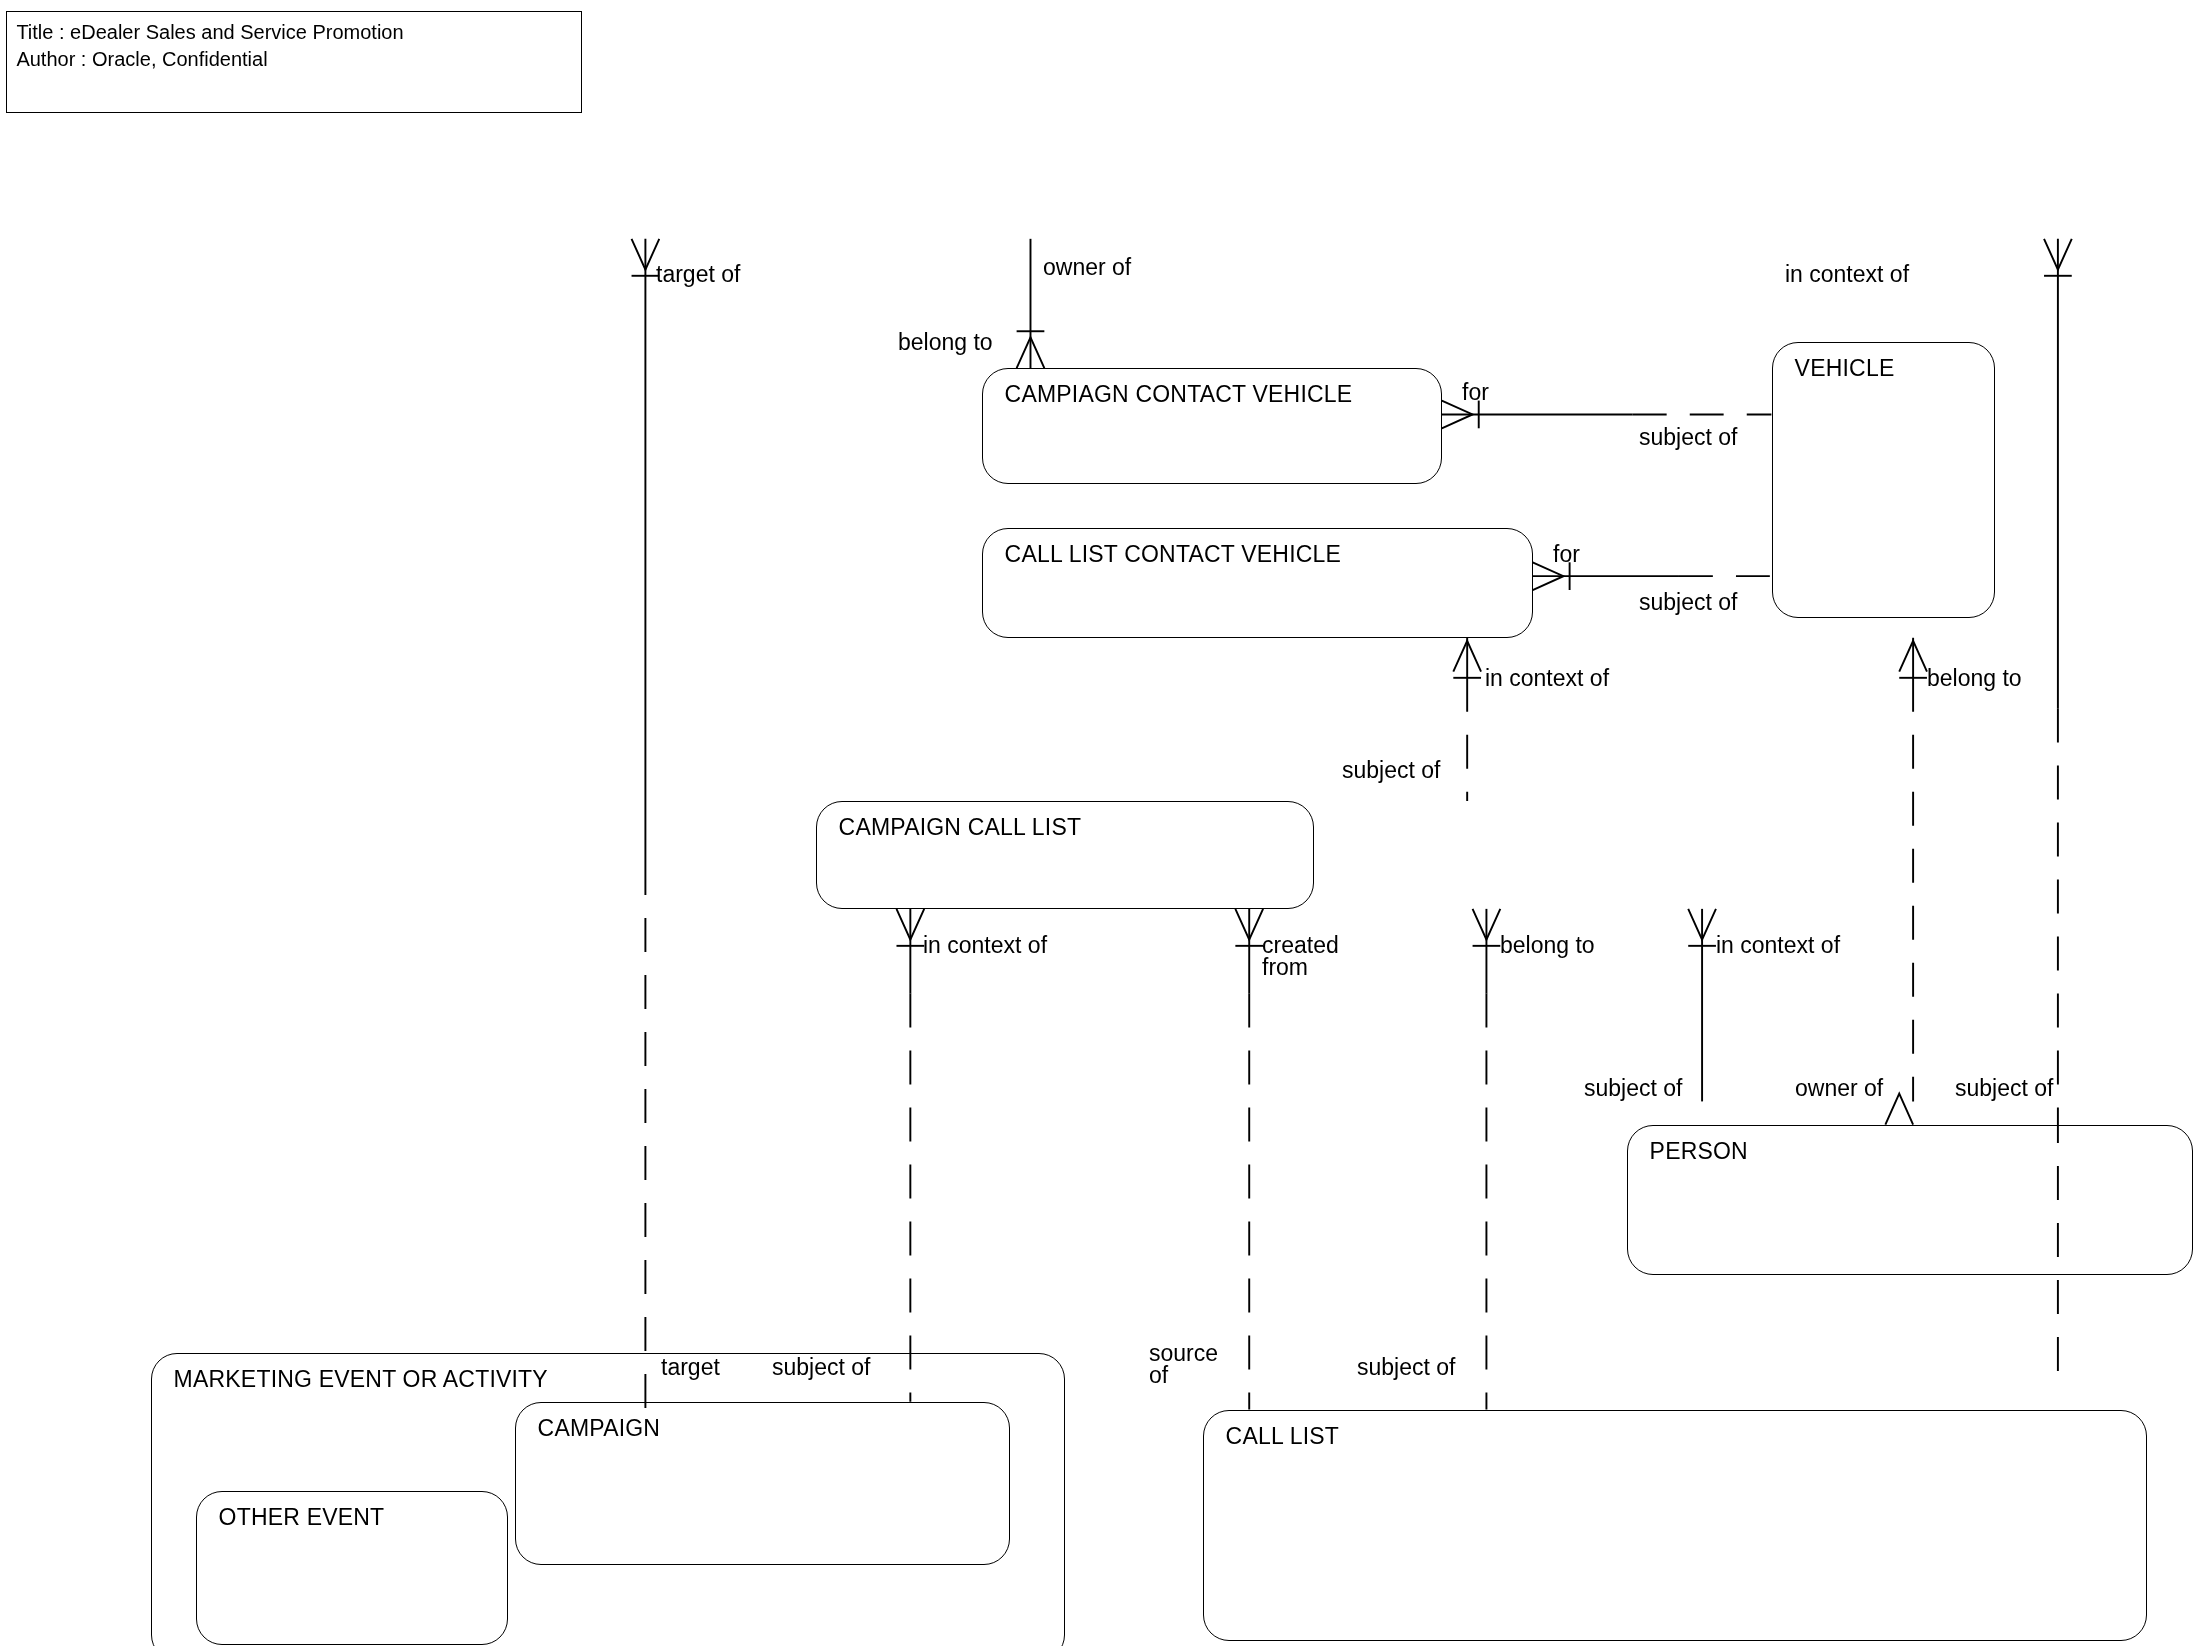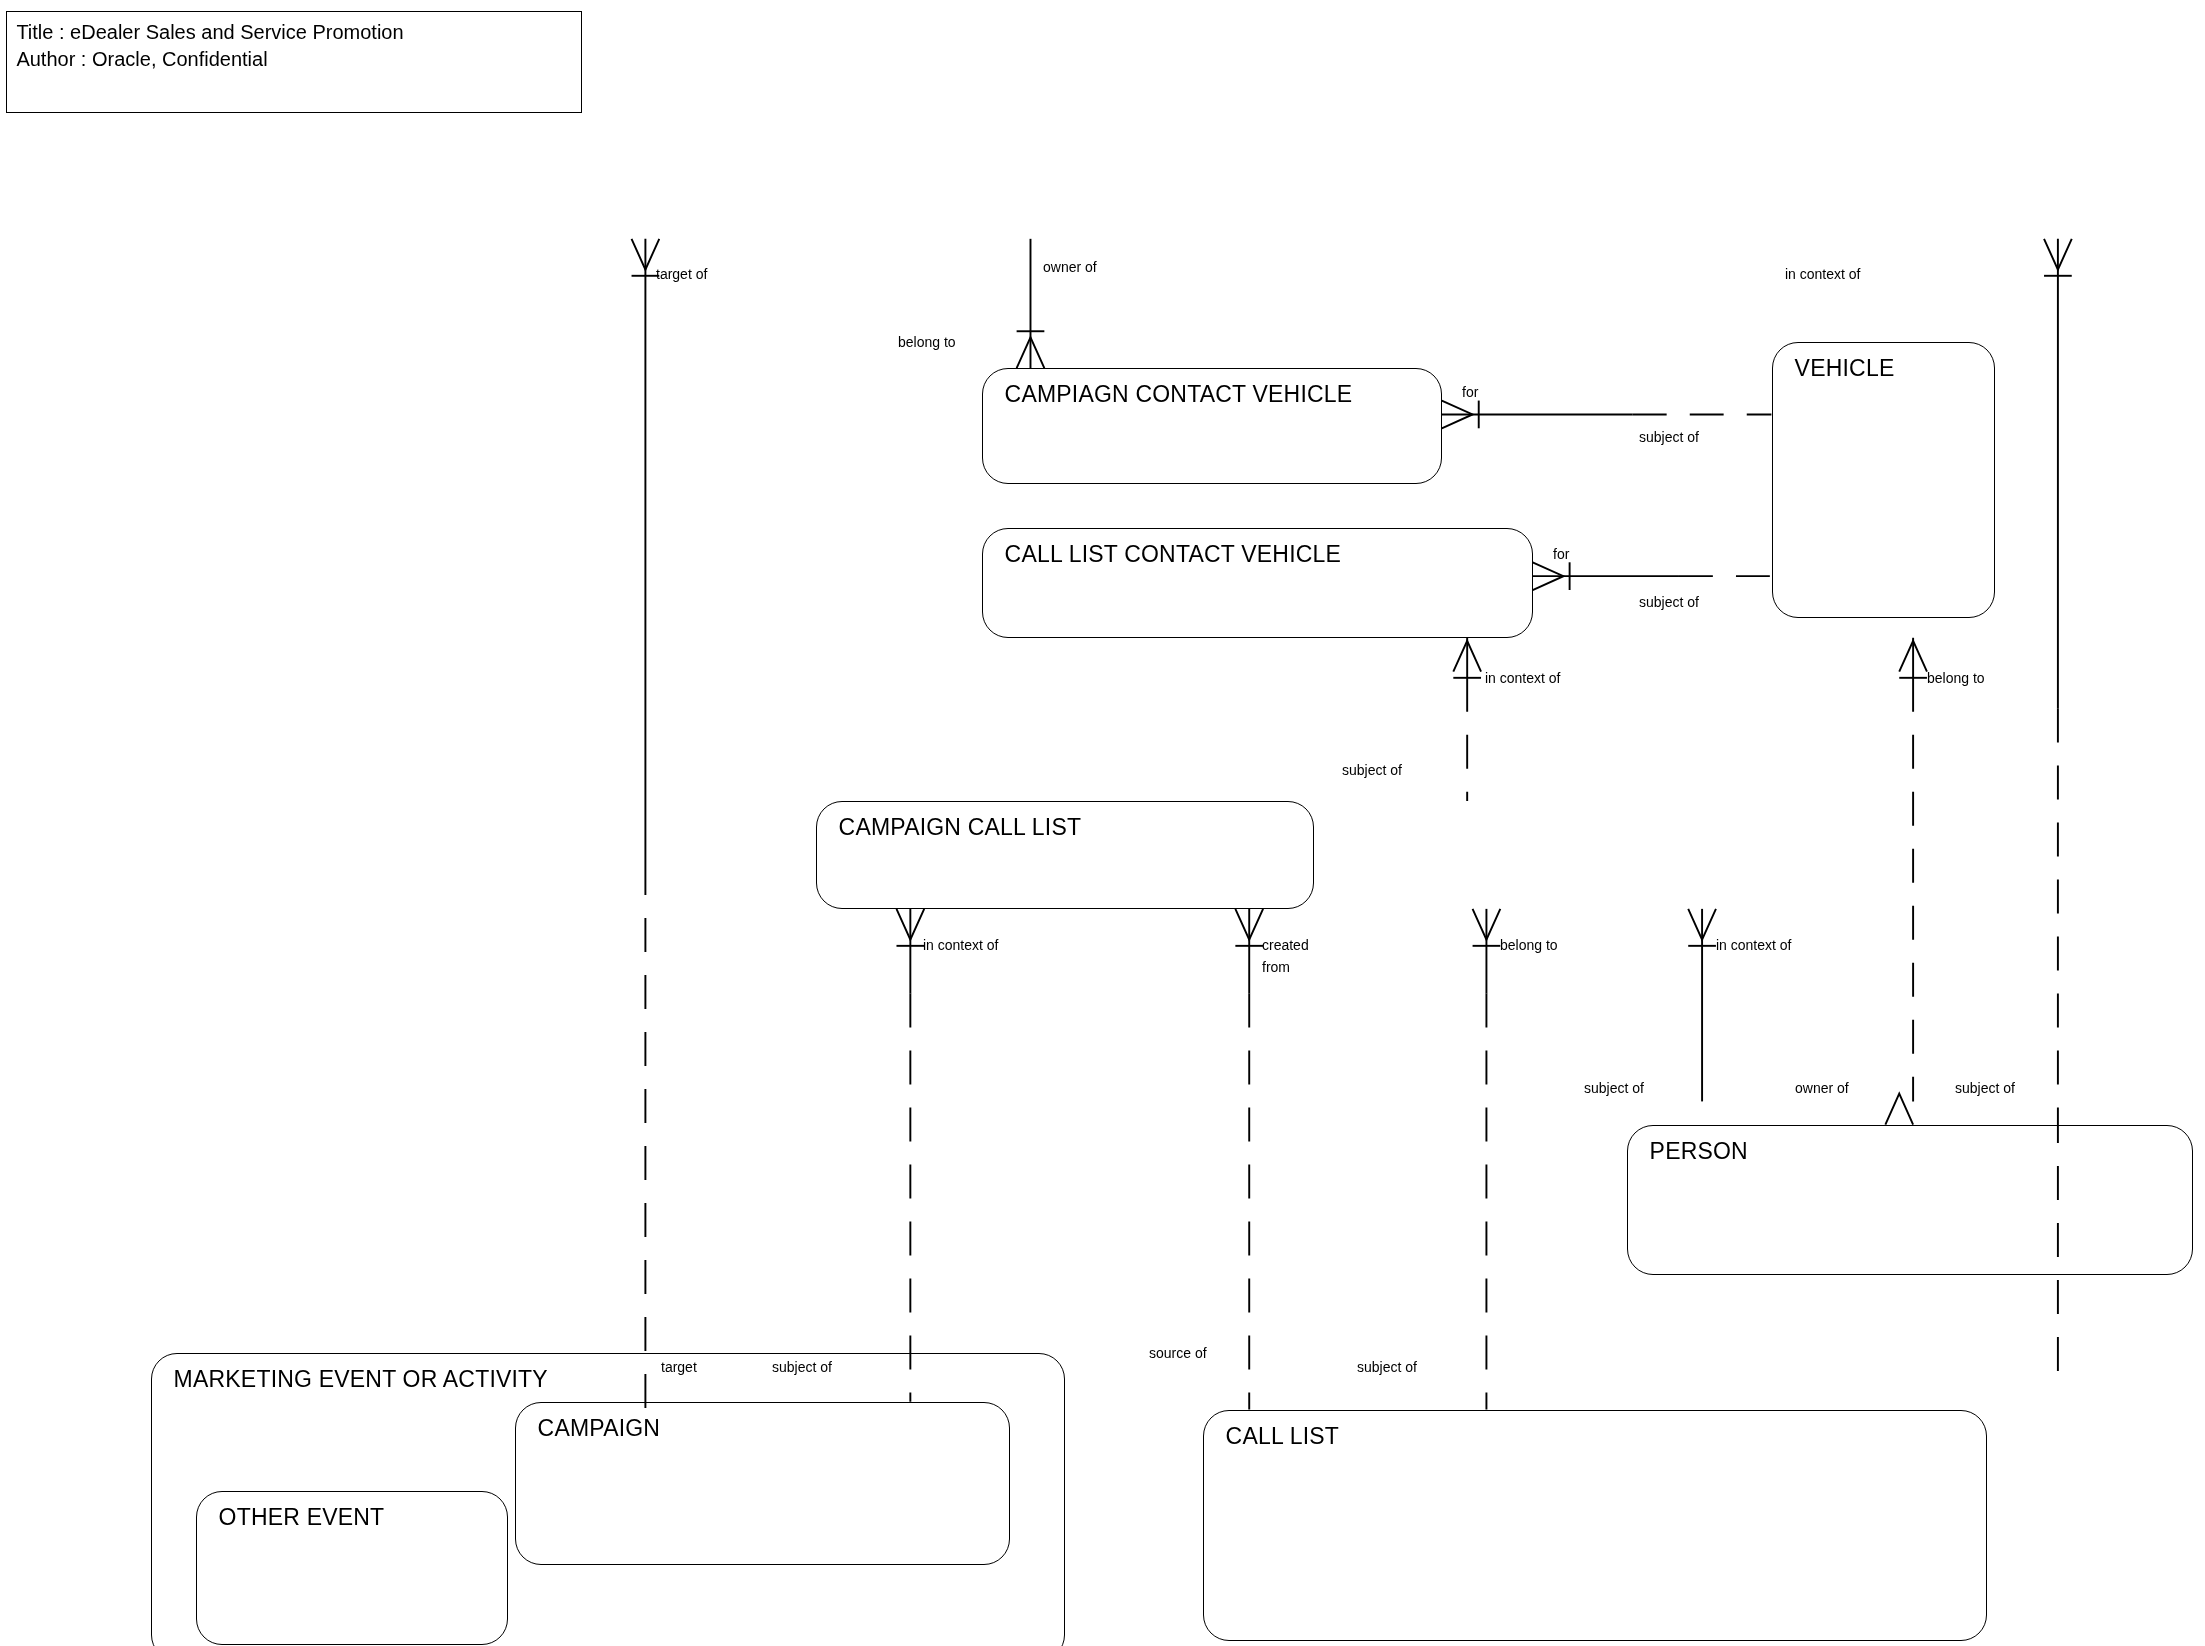--- a/index.html
+++ b/index.html
@@ -50,21 +50,21 @@
     border-radius: 0;
     padding: 7.7px 9.2px;
   }
   .titlebox div {
     font-size: 20px;
     line-height: 27px;
     white-space: nowrap;
   }
   .rlabel {
     position: absolute;
-    font-size: 14px;
+    font-size: 23px;
     line-height: 22.3px;
     white-space: nowrap;
   }
   .rlabel.two {
     white-space: normal;
     width: 69px;
   }
 </style>
 </head>
 <body>
@@ -166,21 +166,21 @@
   </div>
 
   <div class="entity" style="left:196px; top:1491px; width:312px; height:154px;">
     <span class="ename">OTHER EVENT</span>
   </div>
 
   <div class="entity" style="left:515px; top:1402px; width:495px; height:163px;">
     <span class="ename">CAMPAIGN</span>
   </div>
 
-  <div class="entity" style="left:1203px; top:1410px; width:784px; height:231px;">
+  <div class="entity" style="left:1203px; top:1410px; width:944px; height:231px;">
     <span class="ename">CALL LIST</span>
   </div>
 
   <div class="rlabel" style="left:656px; top:263px;">target of</div>
 
   <div class="rlabel" style="left:1043px; top:256px;">owner of</div>
 
   <div class="rlabel" style="left:1785px; top:263px;">in context of</div>
 
   <div class="rlabel" style="left:898px; top:331px;">belong to</div>

